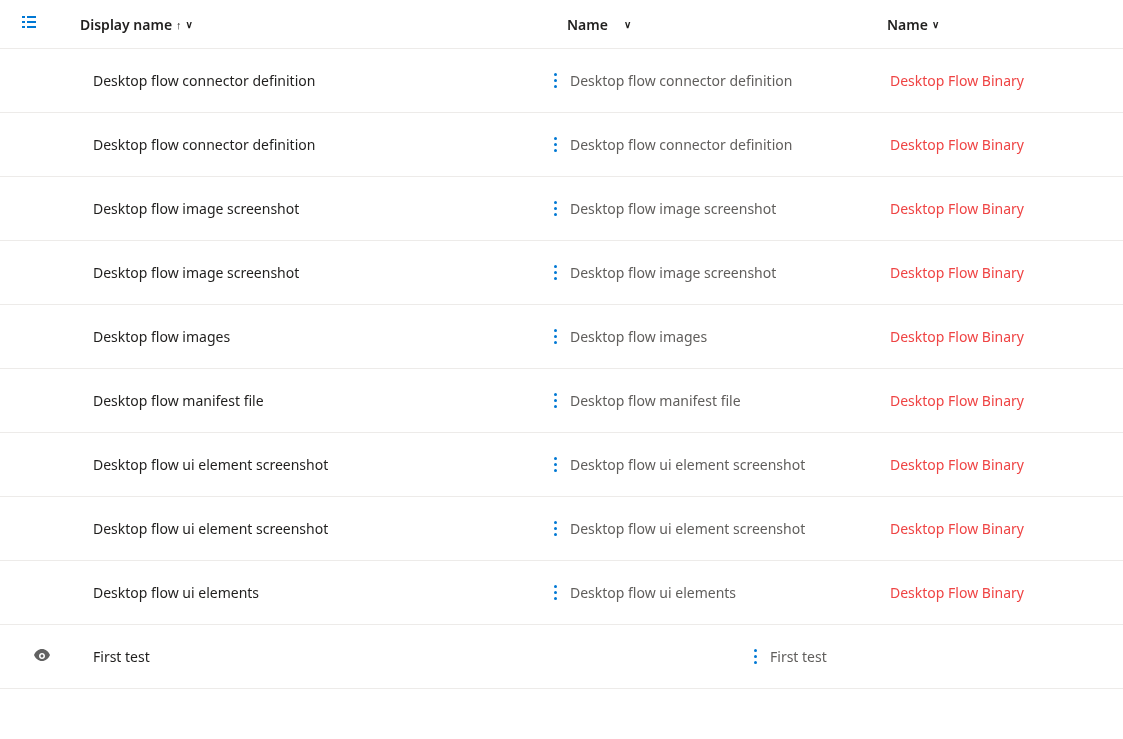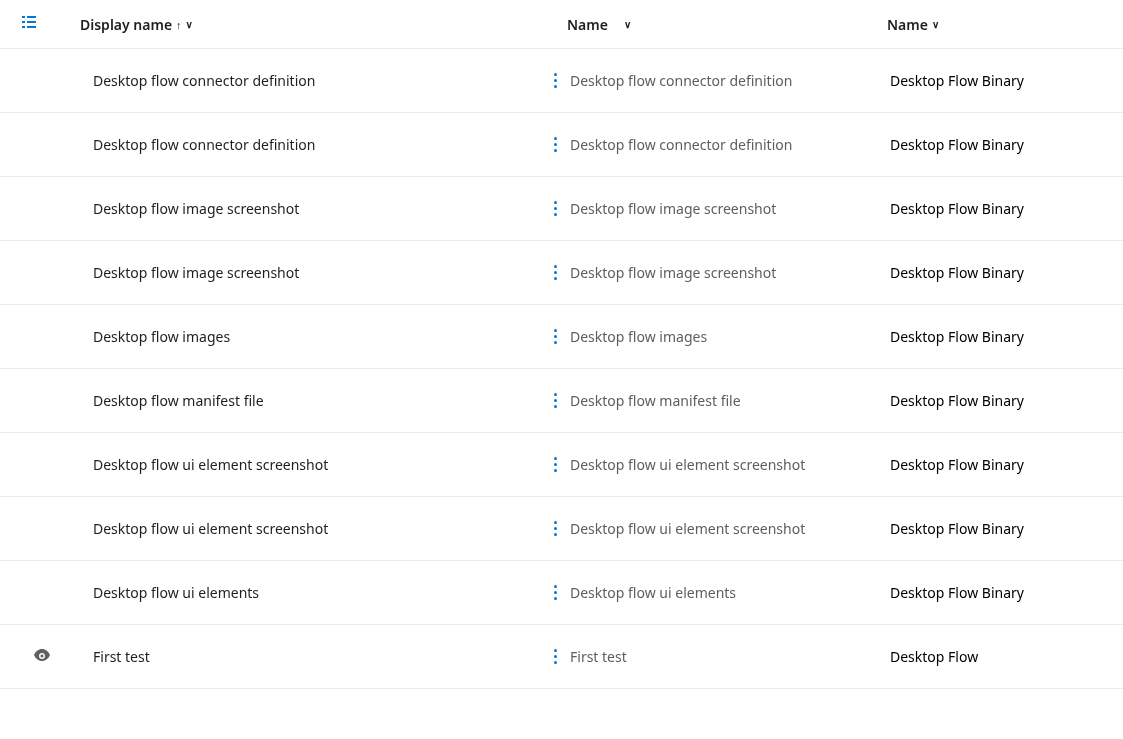--- a/index.html
+++ b/index.html
@@ -109,21 +109,21 @@
     .row-name {
       width: 320px;
       flex-shrink: 0;
       color: #605e5c;
       font-size: 14px;
     }
 
     .row-type {
       width: 200px;
       flex-shrink: 0;
-      color: #000000;
+      color: #ef4444;
       font-size: 14px;
     }
 
     .three-dots {
       display: flex;
       flex-direction: column;
       align-items: center;
       gap: 3px;
       cursor: pointer;
       padding: 4px 6px;
@@ -307,17 +307,16 @@
         </div>
         <div class="row-display-name">First test</div>
         <div class="row-actions">
           <div class="three-dots">
       <div class="dot"></div>
       <div class="dot"></div>
       <div class="dot"></div>
     </div>
         </div>
         <div class="row-name">First test</div>
-        <div class="row-type">Desktop Flow</div>
       </div>
     </div>
 
 </div>
 
 </body></html>

